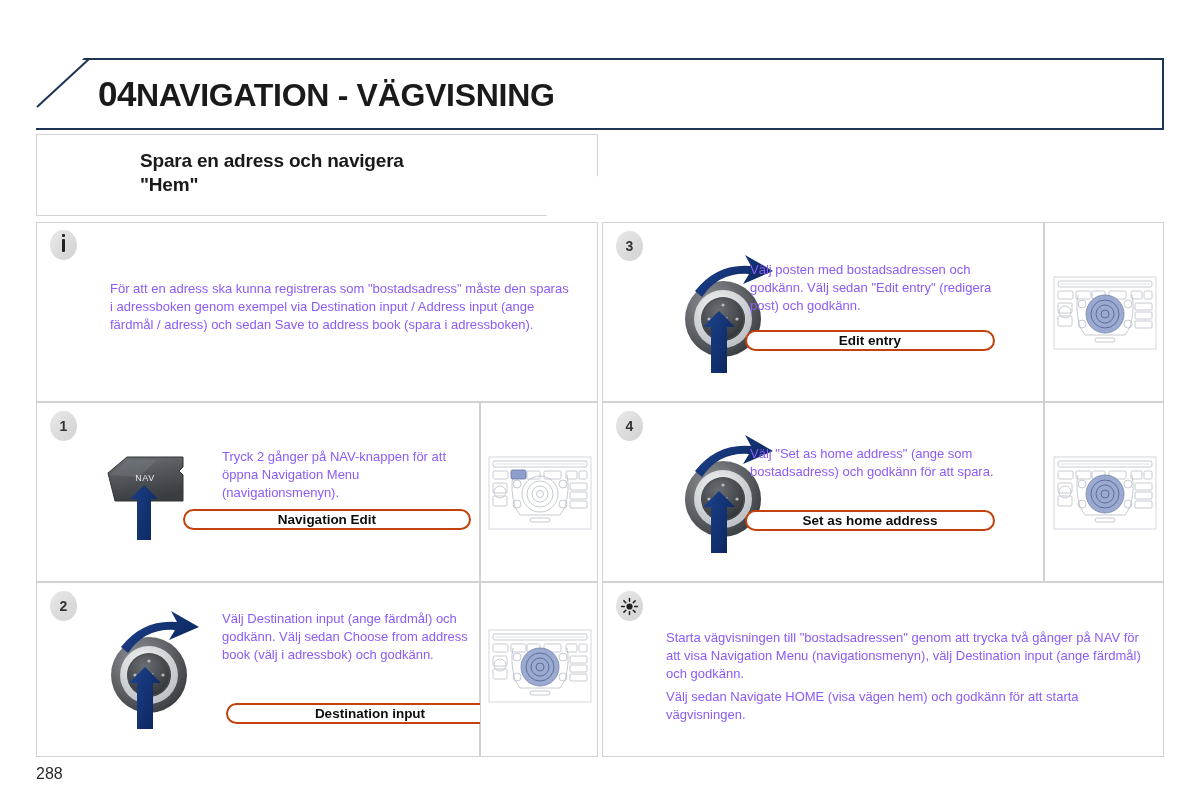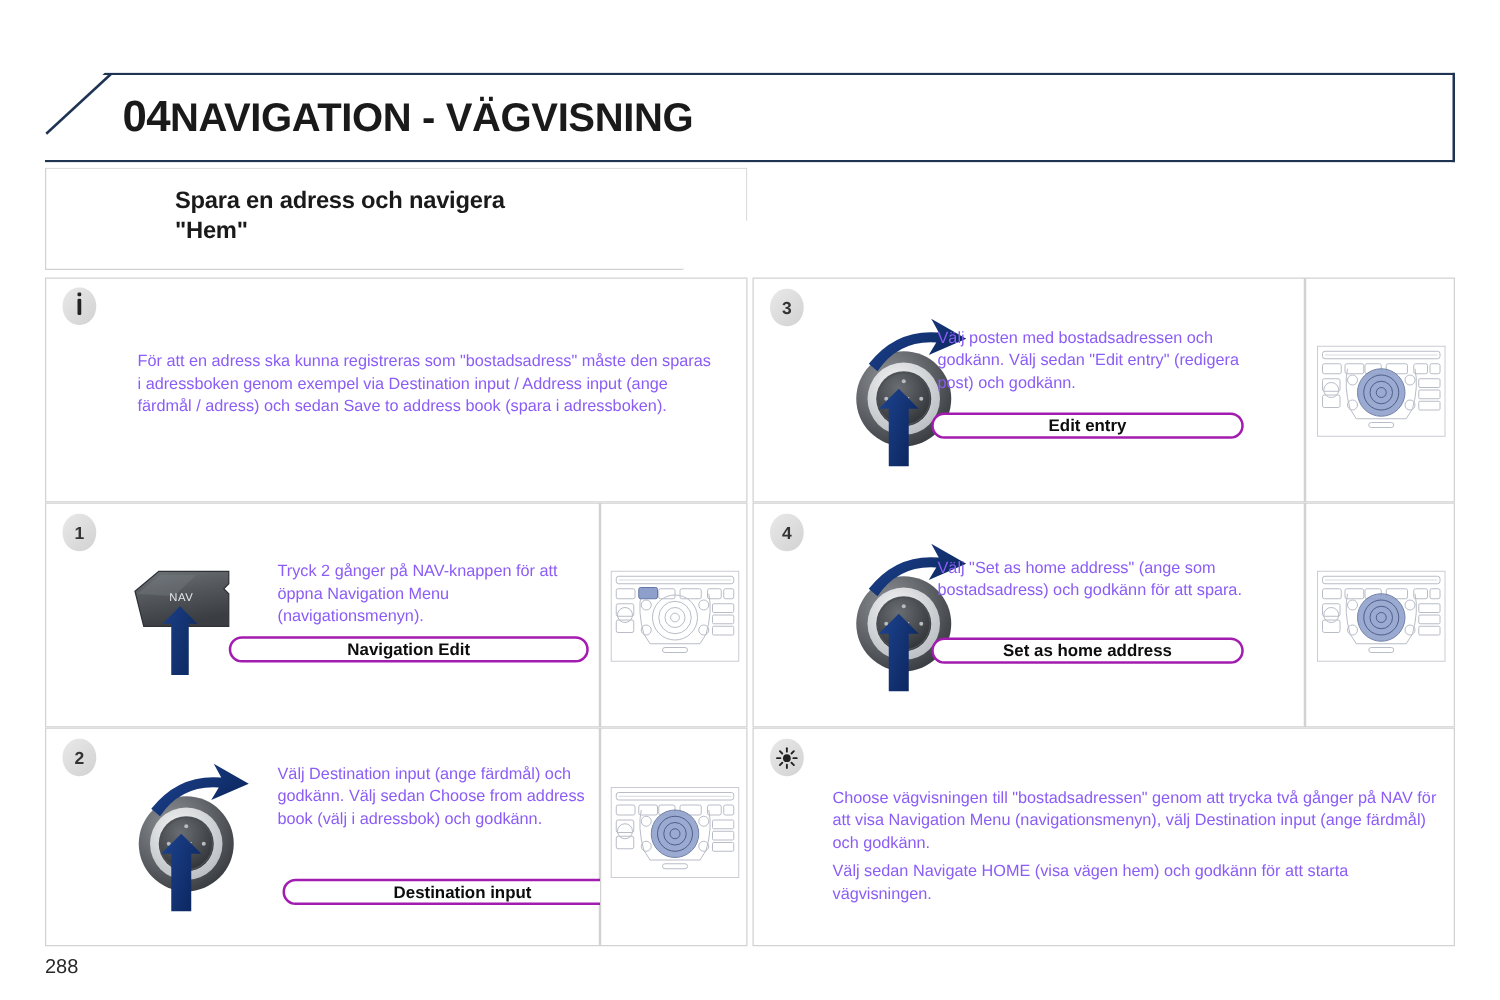--- a/index.html
+++ b/index.html
@@ -128,21 +128,21 @@
     font-size: 13px;
     line-height: 1.37;
     white-space: pre-line;
     color: #8b5cf6;
   }
 
   
   .pill {
     position: absolute;
     box-sizing: border-box;
-    border: 2px solid #a21caf;
+    border: 2px solid #c2410c;
     border-radius: 11px;
     background: #ffffff;
     display: flex;
     align-items: center;
     justify-content: center;
     font-size: 13.5px;
     font-weight: bold;
     color: #0d0d0d;
     height: 21px;
   }
@@ -480,17 +480,17 @@
         <line x1="9.5" y1="14.7" x2="9.5" y2="17.4"></line>
         <line x1="1.6" y1="9.5" x2="4.3" y2="9.5"></line>
         <line x1="14.7" y1="9.5" x2="17.4" y2="9.5"></line>
         <line x1="3.9" y1="3.9" x2="5.8" y2="5.8"></line>
         <line x1="13.2" y1="13.2" x2="15.1" y2="15.1"></line>
         <line x1="3.9" y1="15.1" x2="5.8" y2="13.2"></line>
         <line x1="13.2" y1="5.8" x2="15.1" y2="3.9"></line>
       </g>
     </svg>
   </div>
-  <div class="body-text" style="left:63px; top:46px; width:490px;">Choose vägvisningen till "bostadsadressen" genom att trycka två gånger på NAV för att visa Navigation Menu (navigationsmenyn), välj Destination input (ange färdmål) och godkänn.</div>
+  <div class="body-text" style="left:63px; top:46px; width:490px;">Starta vägvisningen till "bostadsadressen" genom att trycka två gånger på NAV för att visa Navigation Menu (navigationsmenyn), välj Destination input (ange färdmål) och godkänn.</div>
   <div class="body-text" style="left:63px; top:105px; width:490px;">Välj sedan Navigate HOME (visa vägen hem) och godkänn för att starta vägvisningen.</div>
 </div>
 
 <div id="page-number">288</div>
 
 </body></html>

